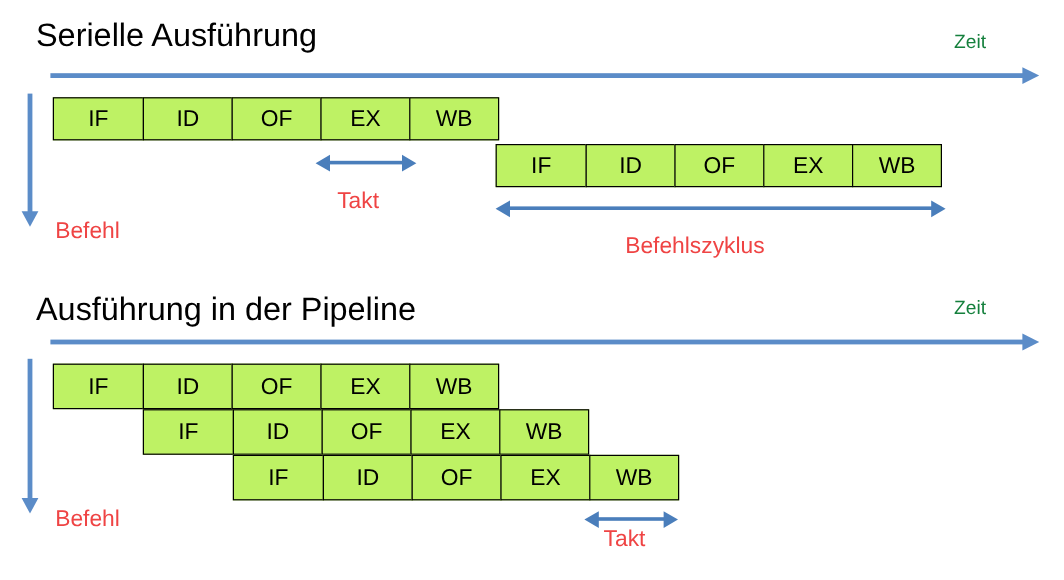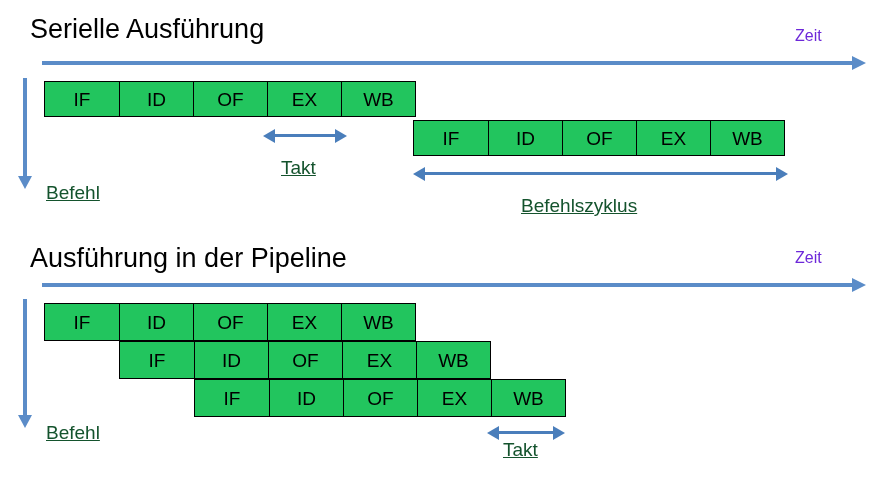--- a/index.html
+++ b/index.html
@@ -27,32 +27,31 @@
     font-weight: 400;
     color: #000000;
     letter-spacing: 0px;
     white-space: nowrap;
     line-height: 1;
   }
 
   
   .axis-label {
     font-size: 16px;
-    color: #6d28d9;
+    color: #15803d;
     white-space: nowrap;
     line-height: 1;
   }
 
   
   .plain-label {
     font-size: 19px;
-    color: #14532d;
+    color: #ef4444;
     white-space: nowrap;
     line-height: 1;
-    text-decoration: underline;
   }
 
   
   .time-axis {
     height: 4px;
     background: #5B8CC8;
   }
   .time-axis-head {
     width: 0; height: 0;
     border-top: 7px solid transparent;
@@ -94,21 +93,21 @@
     width: 0; height: 0;
     border-top: 7px solid transparent;
     border-bottom: 7px solid transparent;
     border-left: 12px solid #4A7EBB;
   }
 
   
   .stage-row { display: flex; }
   .stage-box {
     box-sizing: border-box;
-    background: #22c55e;
+    background: #bef264;
     border: 1px solid #000000;
     margin-left: -1px;
     display: flex;
     align-items: center;
     justify-content: center;
     font-size: 19px;
     color: #000000;
     line-height: 1;
   }
   .stage-box:first-child { margin-left: 0; }

